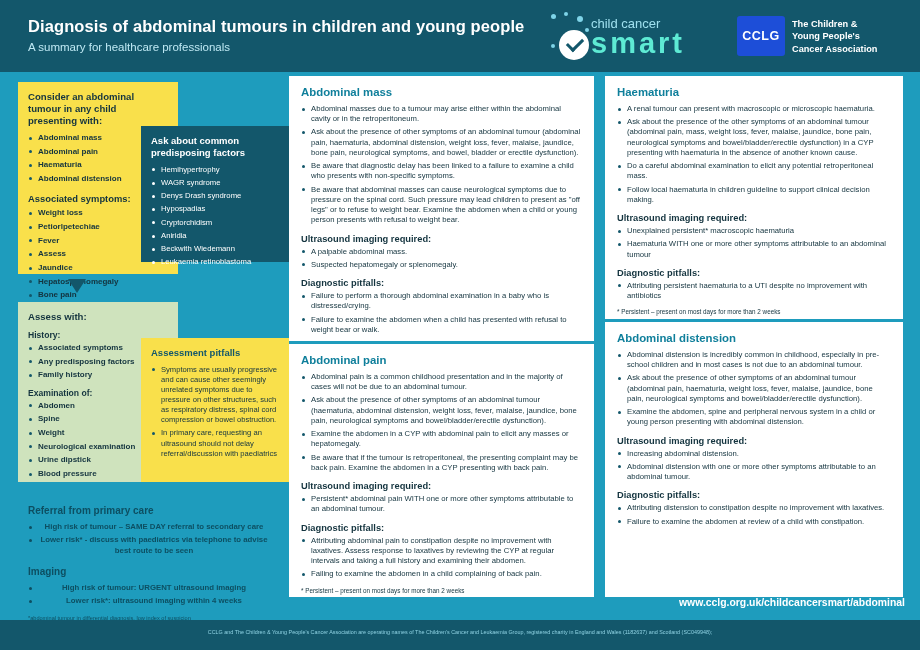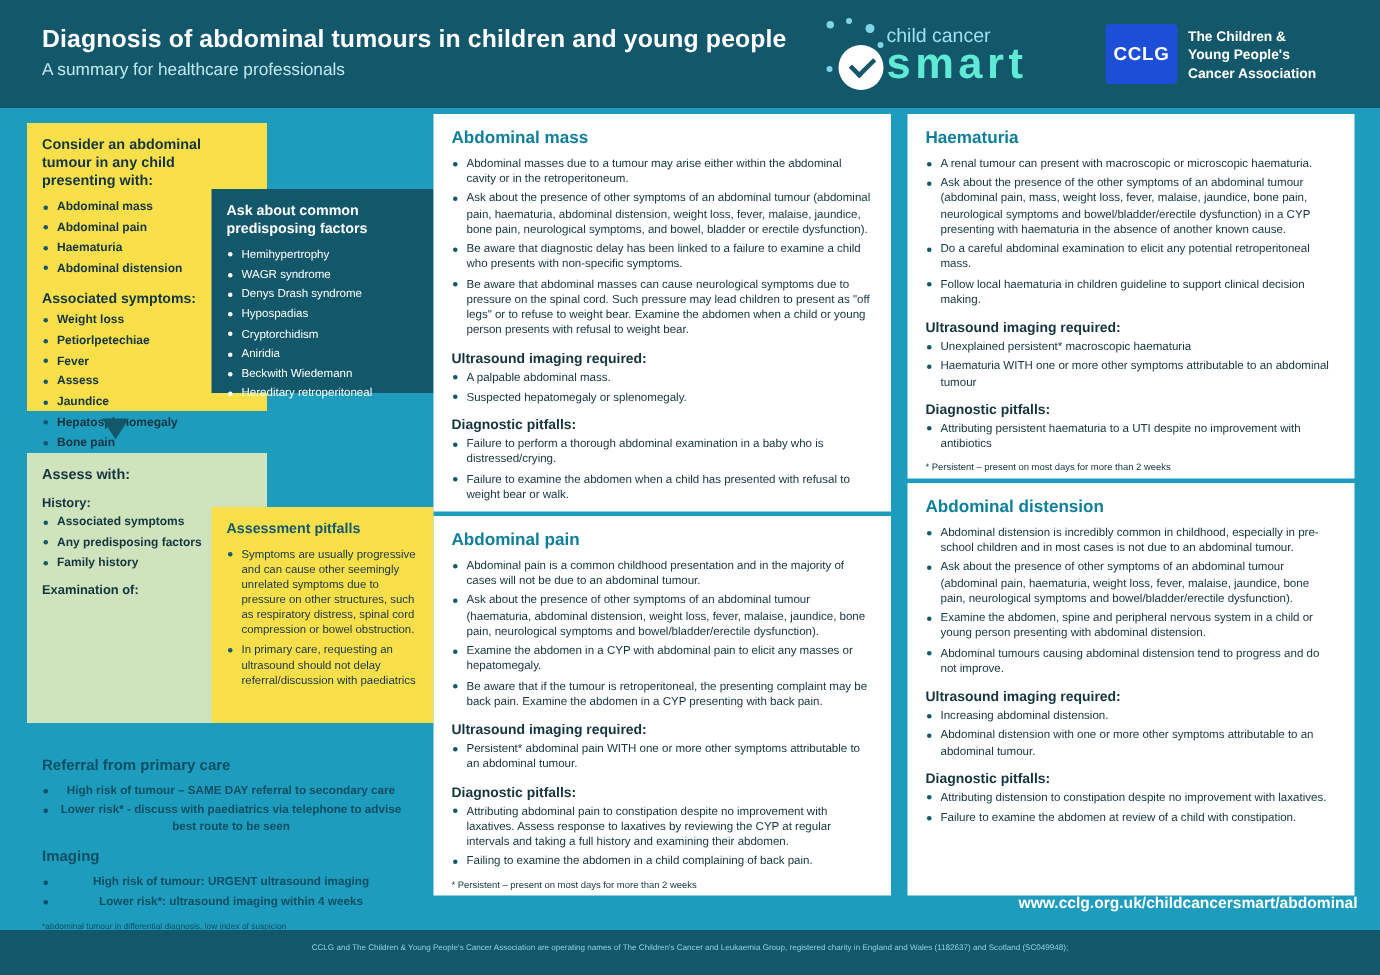--- a/index.html
+++ b/index.html
@@ -154,35 +154,43 @@
   <div class="panel blue" id="p-predispose">
     <h3>Ask about common predisposing factors</h3>
     <ul>
       <li>Hemihypertrophy</li>
       <li>WAGR syndrome</li>
       <li>Denys Drash syndrome</li>
       <li>Hypospadias</li>
       <li>Cryptorchidism</li>
       <li>Aniridia</li>
       <li>Beckwith Wiedemann</li>
-      <li>Hereditary retroperitoneal</li>
+      <li>Leukaemia retinoblastoma</li>
     </ul>
   </div>
 
   <div class="arrow"></div>
 
   <div class="panel green" id="p-assess">
     <h3>Assess with:</h3>
     <div class="sub">History:</div>
     <ul class="bold-li">
       <li>Associated symptoms</li>
       <li>Any predisposing factors</li>
       <li>Family history</li>
     </ul>
     <div class="sub">Examination of:</div>
+    <ul class="bold-li">
+      <li>Abdomen</li>
+      <li>Spine</li>
+      <li>Weight</li>
+      <li>Neurological examination</li>
+      <li>Urine dipstick</li>
+      <li>Blood pressure</li>
+    </ul>
   </div>
 
   <div class="panel yellow" id="p-pitfalls">
     <h3>Assessment pitfalls</h3>
     <ul>
       <li>Symptoms are usually progressive and can cause other seemingly unrelated symptoms due to pressure on other structures, such as respiratory distress, spinal cord compression or bowel obstruction.</li>
       <li>In primary care, requesting an ultrasound should not delay referral/discussion with paediatrics</li>
     </ul>
   </div>
 
@@ -259,21 +267,20 @@
     </ul>
     <div class="note">* Persistent – present on most days for more than 2 weeks</div>
   </div>
 
   <div class="panel white" id="p-dist">
     <div class="teal-title">Abdominal distension</div>
     <ul>
       <li>Abdominal distension is incredibly common in childhood, especially in pre-school children and in most cases is not due to an abdominal tumour.</li>
       <li>Ask about the presence of other symptoms of an abdominal tumour (abdominal pain, haematuria, weight loss, fever, malaise, jaundice, bone pain, neurological symptoms and bowel/bladder/erectile dysfunction).</li>
       <li>Examine the abdomen, spine and peripheral nervous system in a child or young person presenting with abdominal distension.</li>
-      <li>Abdominal tumours causing abdominal distension tend to progress and do not improve.</li>
     </ul>
     <h4>Ultrasound imaging required:</h4>
     <ul>
       <li>Increasing abdominal distension.</li>
       <li>Abdominal distension with one or more other symptoms attributable to an abdominal tumour.</li>
     </ul>
     <h4>Diagnostic pitfalls:</h4>
     <ul>
       <li>Attributing distension to constipation despite no improvement with laxatives.</li>
       <li>Failure to examine the abdomen at review of a child with constipation.</li>

